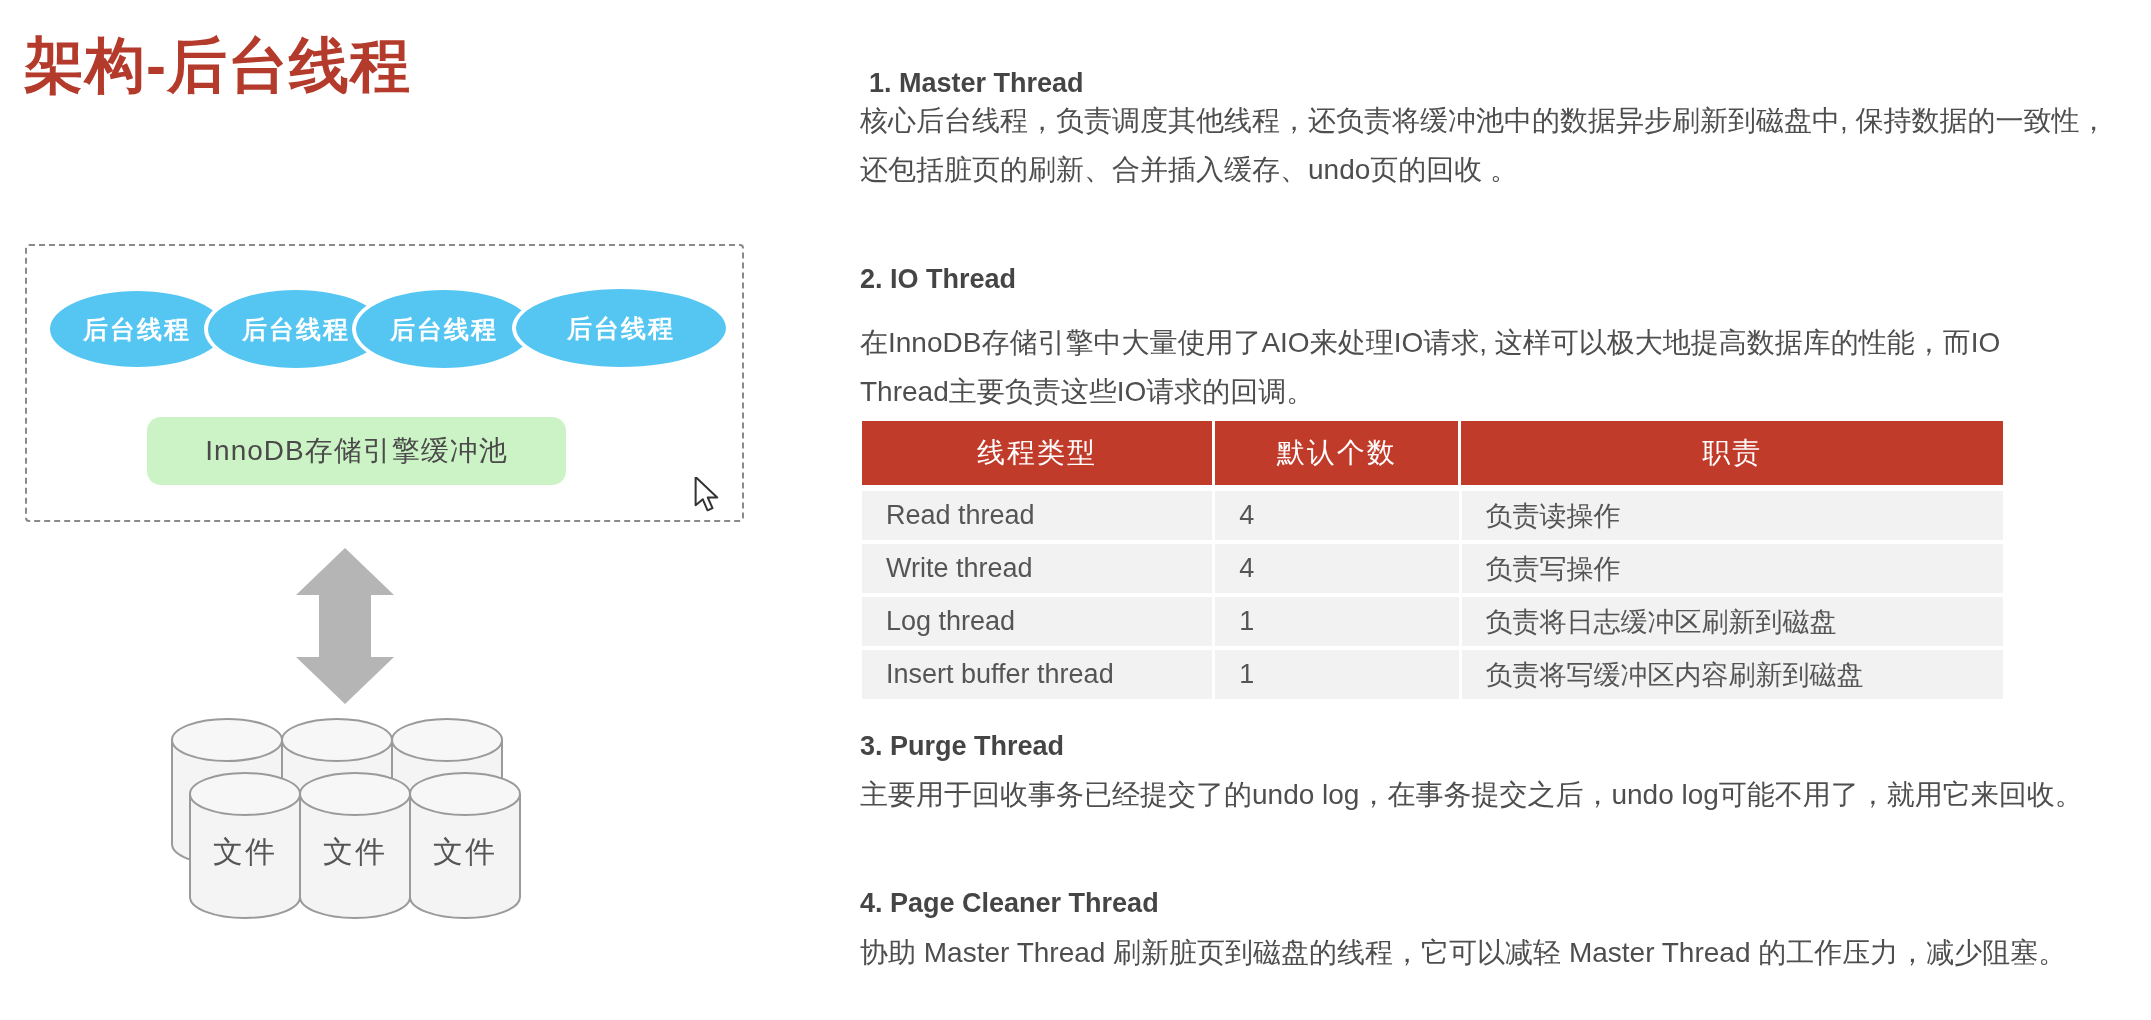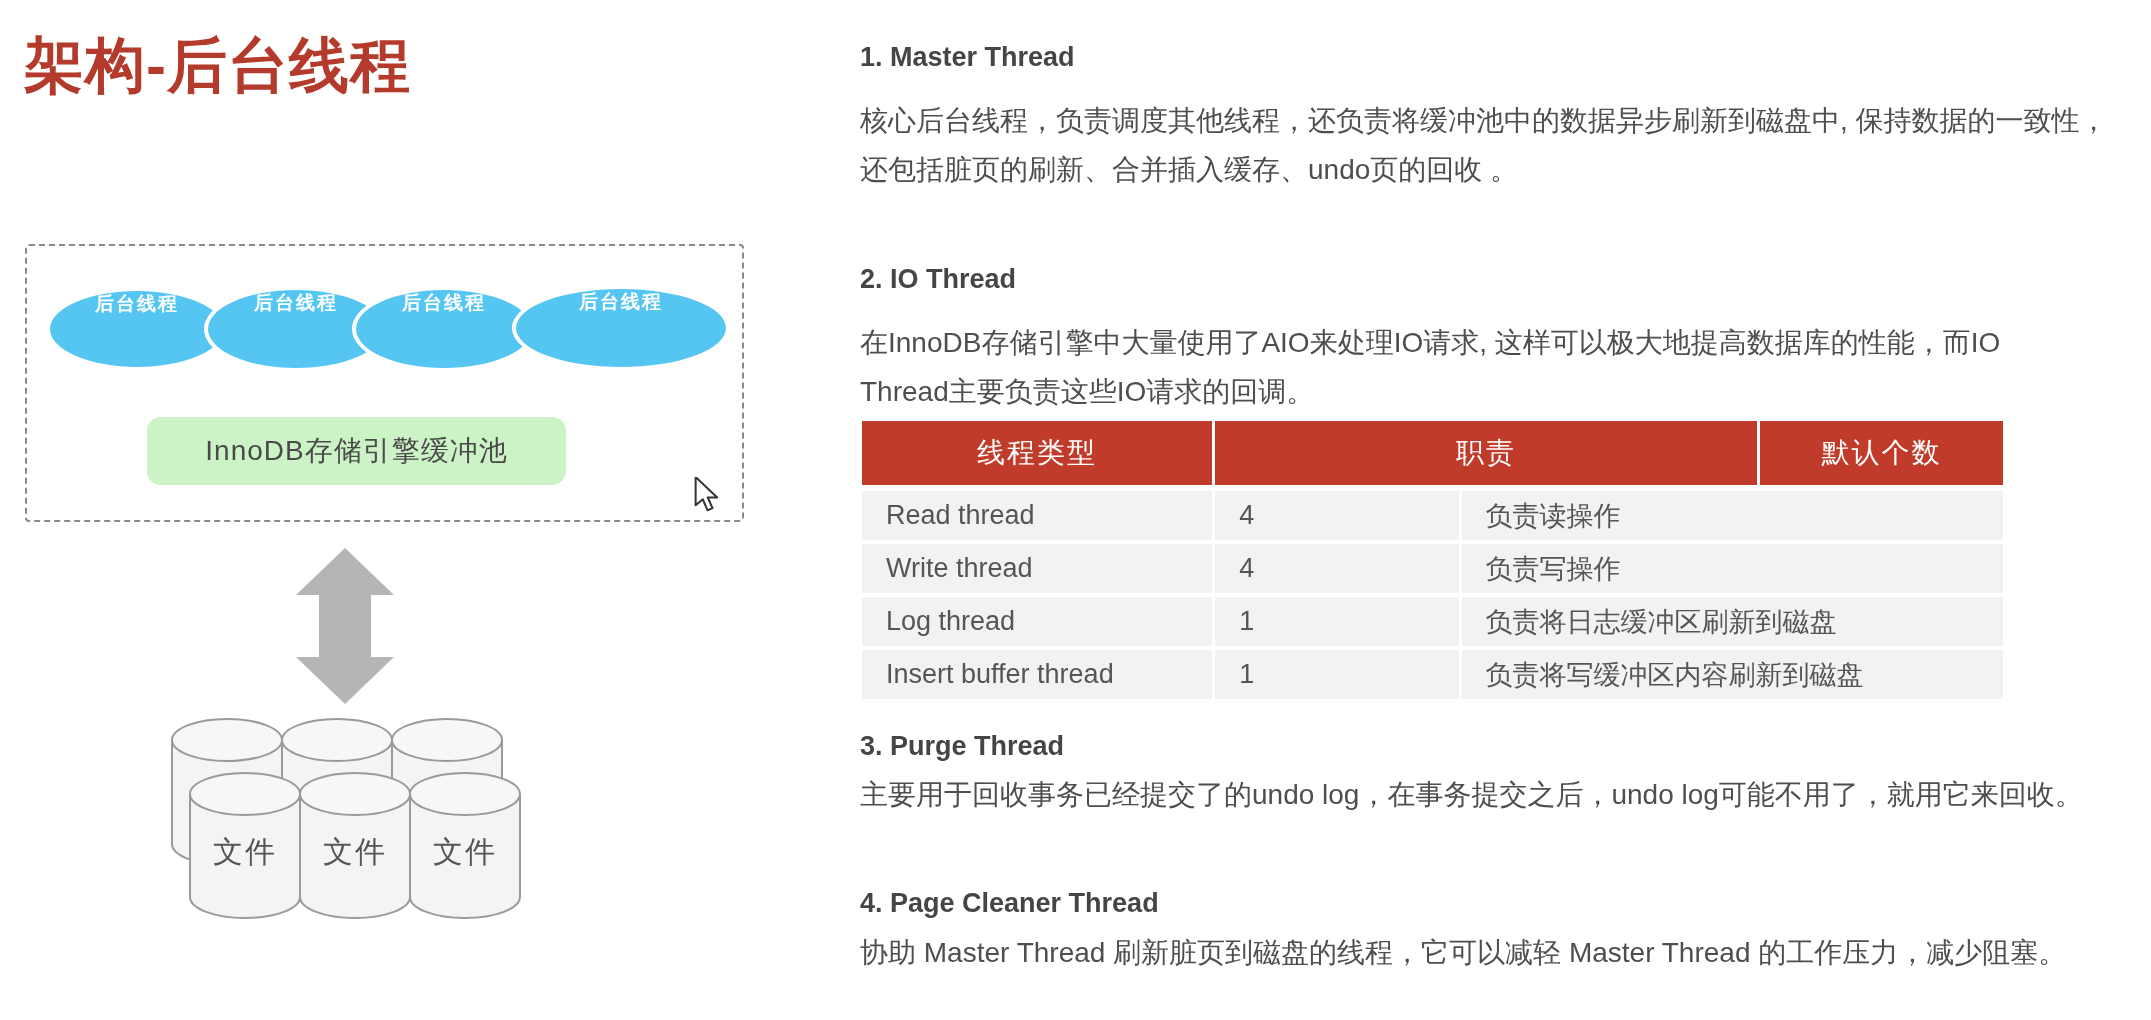--- a/index.html
+++ b/index.html
@@ -11,22 +11,22 @@
   .page-title{
     position:absolute;left:24px;top:26px;font-size:60px;font-weight:bold;
     color:#b43b2b;letter-spacing:1px;white-space:nowrap;
   }
   .dashed-box{
     position:absolute;left:25px;top:244px;width:719px;height:278px;
     border:2px dashed #8a8a8a;border-radius:4px;background:#fff;box-sizing:border-box;
   }
   .thread-ellipse{
     position:absolute;background:#55c6f2;border:4px solid #ffffff;border-radius:50%;
-    box-sizing:border-box;display:flex;align-items:flex-start;justify-content:center;
-    color:#ffffff;font-weight:bold;font-size:19px;letter-spacing:2px;white-space:nowrap;
+    box-sizing:border-box;display:flex;align-items:center;justify-content:center;
+    color:#ffffff;font-weight:bold;font-size:25px;letter-spacing:2px;white-space:nowrap;
   }
   .e1{left:46px;top:287px;width:182px;height:84px;z-index:1;}
   .e2{left:204px;top:286px;width:184px;height:86px;z-index:2;}
   .e3{left:352px;top:286px;width:184px;height:86px;z-index:3;}
   .e4{left:512px;top:285px;width:218px;height:86px;z-index:4;}
   .buffer-pool{
     position:absolute;left:147px;top:417px;width:419px;height:68px;
     background:#ccf3c5;border-radius:14px;display:flex;align-items:center;justify-content:center;
     font-size:28px;color:#4a4a4a;letter-spacing:1px;white-space:nowrap;
   }
@@ -38,21 +38,21 @@
   }
   .f1{left:190px;} .f2{left:300px;} .f3{left:410px;}
   .cursor-wrap{position:absolute;left:693px;top:477px;line-height:0;z-index:20;}
 
   
   .sec-heading{
     position:absolute;left:860px;font-size:27px;font-weight:bold;color:#454545;white-space:nowrap;
   }
   .sec-para{position:absolute;left:860px;font-size:28px;color:#4e4e4e;}
   .sec-para .line{line-height:49px;white-space:nowrap;}
-  .h1{top:42px;} .p1{top:96px;}
+  .h1{top:68px;margin-left:9px;} .p1{top:96px;}
   .h2{top:264px;} .p2{top:318px;}
   .h3{top:731px;} .p3{top:770px;}
   .h4{top:888px;} .p4{top:928px;}
 
   
   .io-table{position:absolute;left:862px;top:421px;width:1141px;}
   .t-row{display:flex;gap:3px;}
   .t-head .cell{
     background:#c13b2b;color:#ffffff;height:64px;font-size:28px;letter-spacing:2px;
     display:flex;align-items:center;justify-content:center;box-sizing:border-box;
@@ -137,22 +137,22 @@
 
   <div class="sec-heading h2">2. IO Thread</div>
   <div class="sec-para p2">
     <div class="line">在InnoDB存储引擎中大量使用了AIO来处理IO请求, 这样可以极大地提高数据库的性能，而IO</div>
     <div class="line">Thread主要负责这些IO请求的回调。</div>
   </div>
 
   <div class="io-table">
     <div class="t-row t-head">
       <div class="cell c1">线程类型</div>
+      <div class="cell c2">默认个数</div>
       <div class="cell c3">职责</div>
-      <div class="cell c2">默认个数</div>
     </div>
     <div class="t-body">
       <div class="t-row">
         <div class="cell c1">Read thread</div>
         <div class="cell c2">4</div>
         <div class="cell c3">负责读操作</div>
       </div>
       <div class="t-row">
         <div class="cell c1">Write thread</div>
         <div class="cell c2">4</div>

